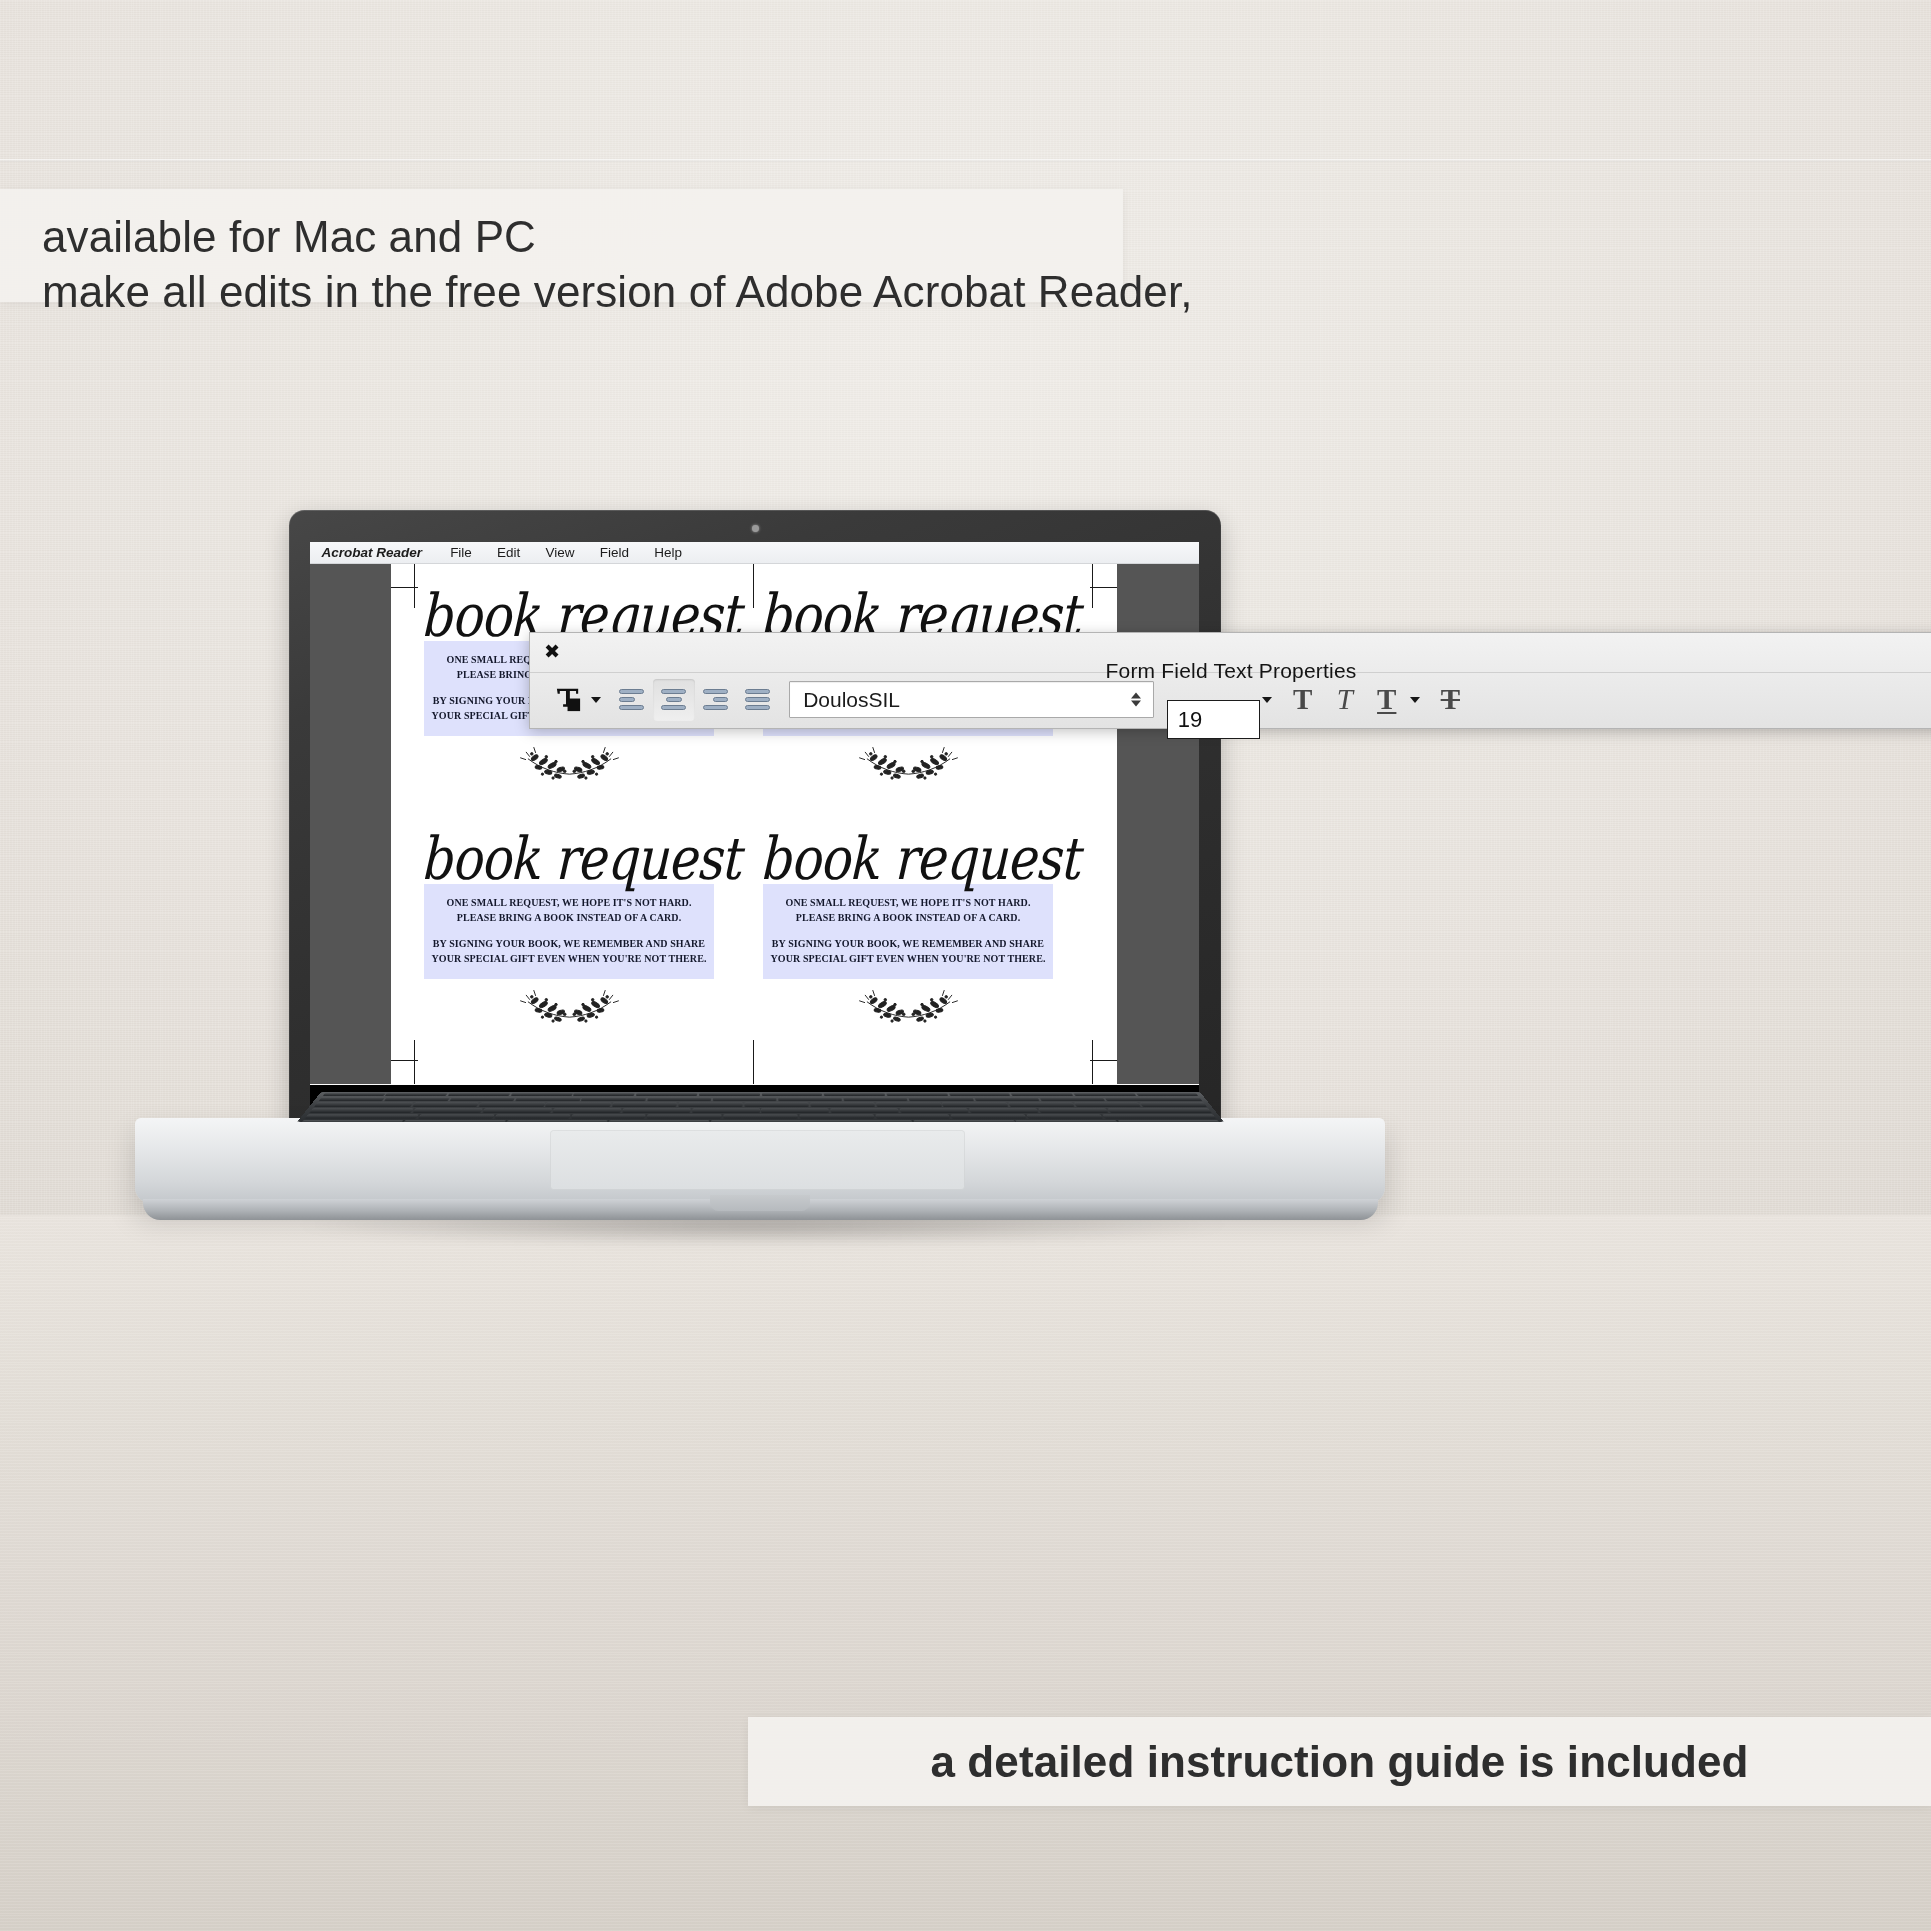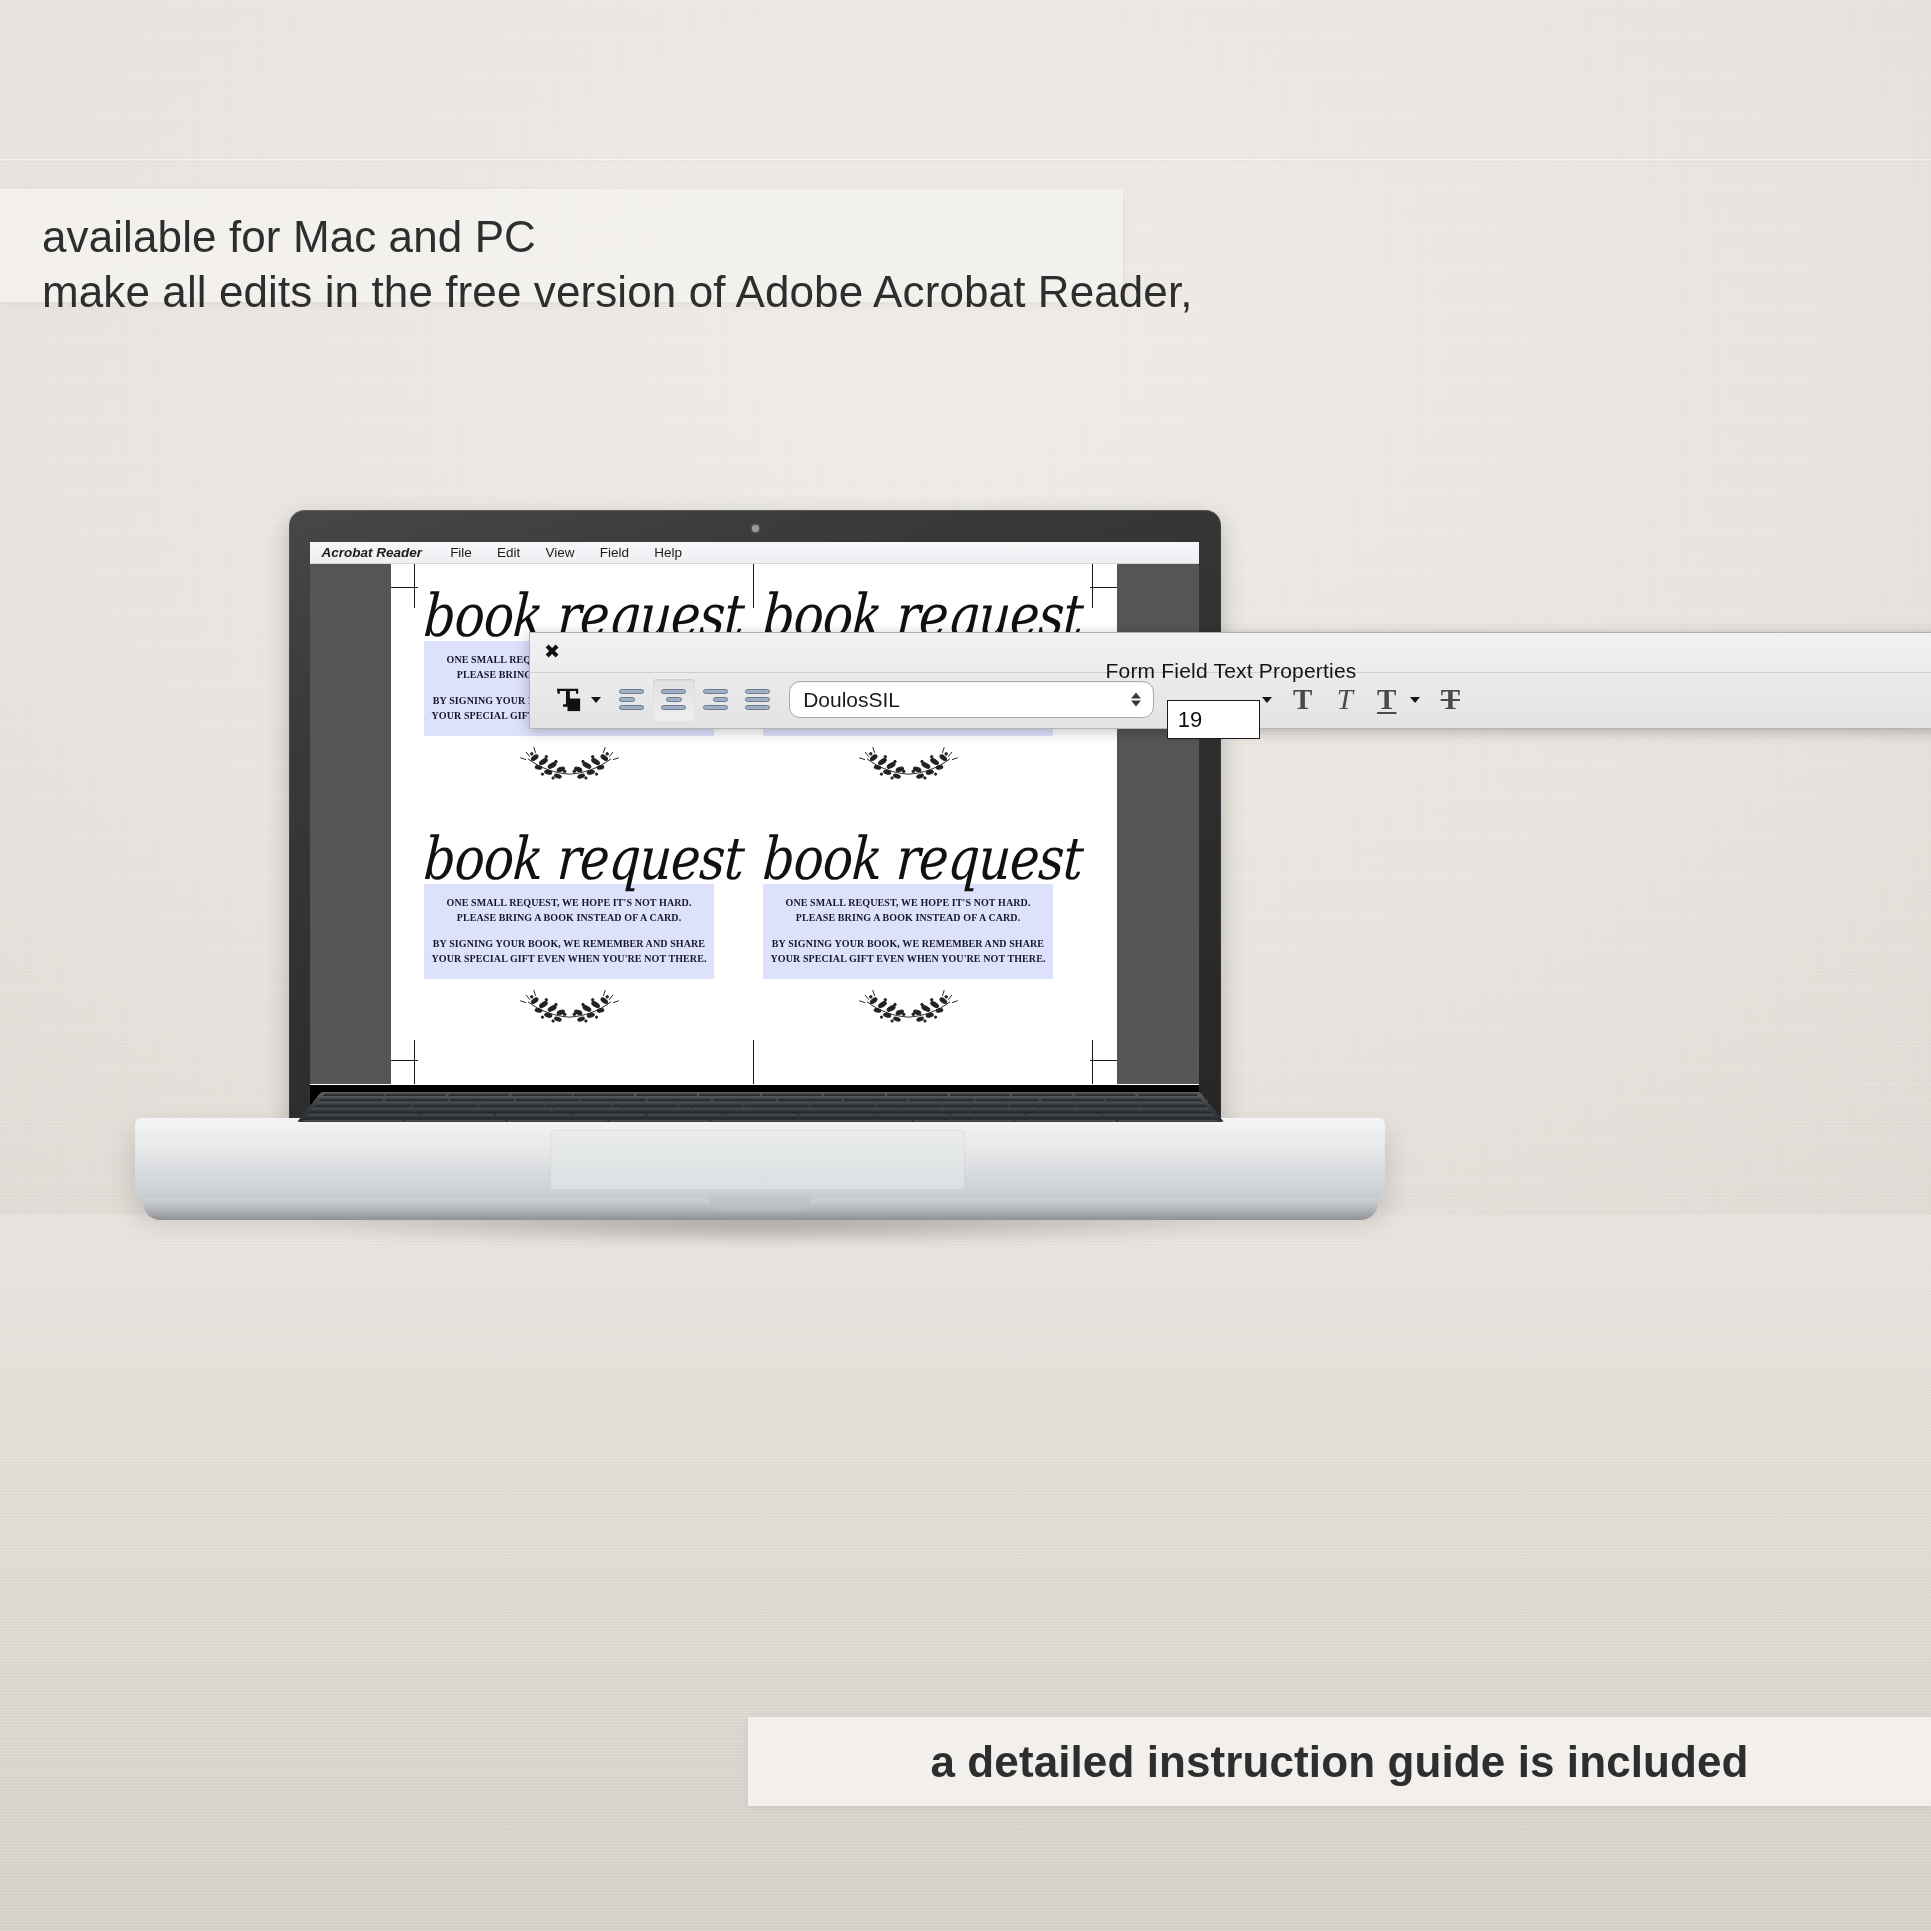--- a/index.html
+++ b/index.html
@@ -167,21 +167,21 @@
     border-top:6.8px solid #161616;margin:0 9.7px 0 1.9px;flex:0 0 auto;cursor:pointer;
   }
   .align-icon{width:25px;height:21px;display:flex;flex-direction:column;justify-content:center;gap:2.9px;}
   .align-icon i{display:block;height:4.8px;border-radius:2.9px;background:#9fb0c4;border:1px solid #6c7d91;box-sizing:border-box;}
   .tico{font-family:"Liberation Serif", serif;color:#4a4a4a;font-size:29px;line-height:1;font-weight:700;}
   .tico.it{font-style:italic;font-weight:400;}
   .tico.un{text-decoration:underline;text-underline-offset:2.9px;}
   .tico.st{text-decoration:line-through;}
   .font-select{
     position:relative;width:365px;height:37px;margin-left:9.7px;flex:0 0 auto;
-    background:#fff;border:1px solid #a9a9a9;border-radius:11px;
+    background:#fff;border:1px solid #a9a9a9;border-radius:1px;
     box-shadow:inset 0 1px 1px rgba(0,0,0,.07);
     display:flex;align-items:center;padding:0 33px 0 13.5px;box-sizing:border-box;
     font-size:21px;color:#1b1b1b;cursor:pointer;
   }
   .stepper{
     position:absolute;right:9.7px;top:50%;transform:translateY(-50%);
     width:13.5px;height:23px;display:flex;flex-direction:column;justify-content:center;gap:2.9px;align-items:center;
   }
   .stepper .up,.stepper .dn{width:0;height:0;border-left:5.8px solid transparent;border-right:5.8px solid transparent;}
   .stepper .up{border-bottom:6.8px solid #3b3b3b;}

